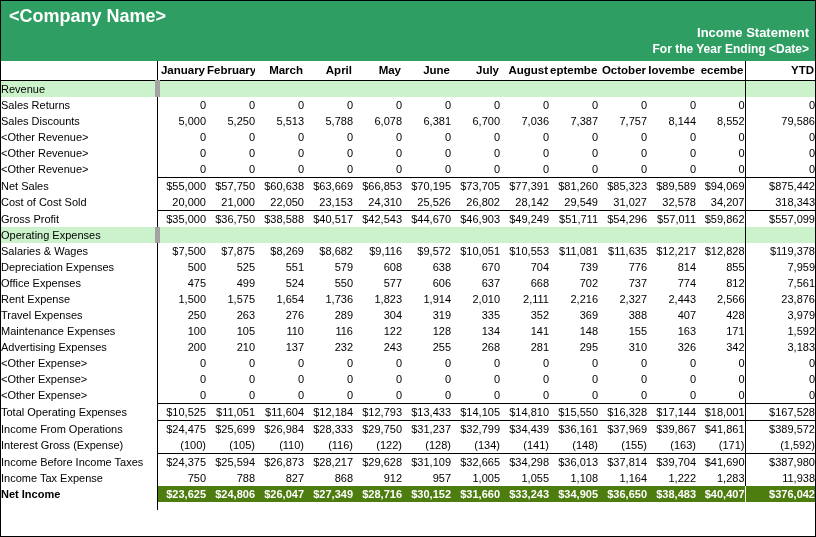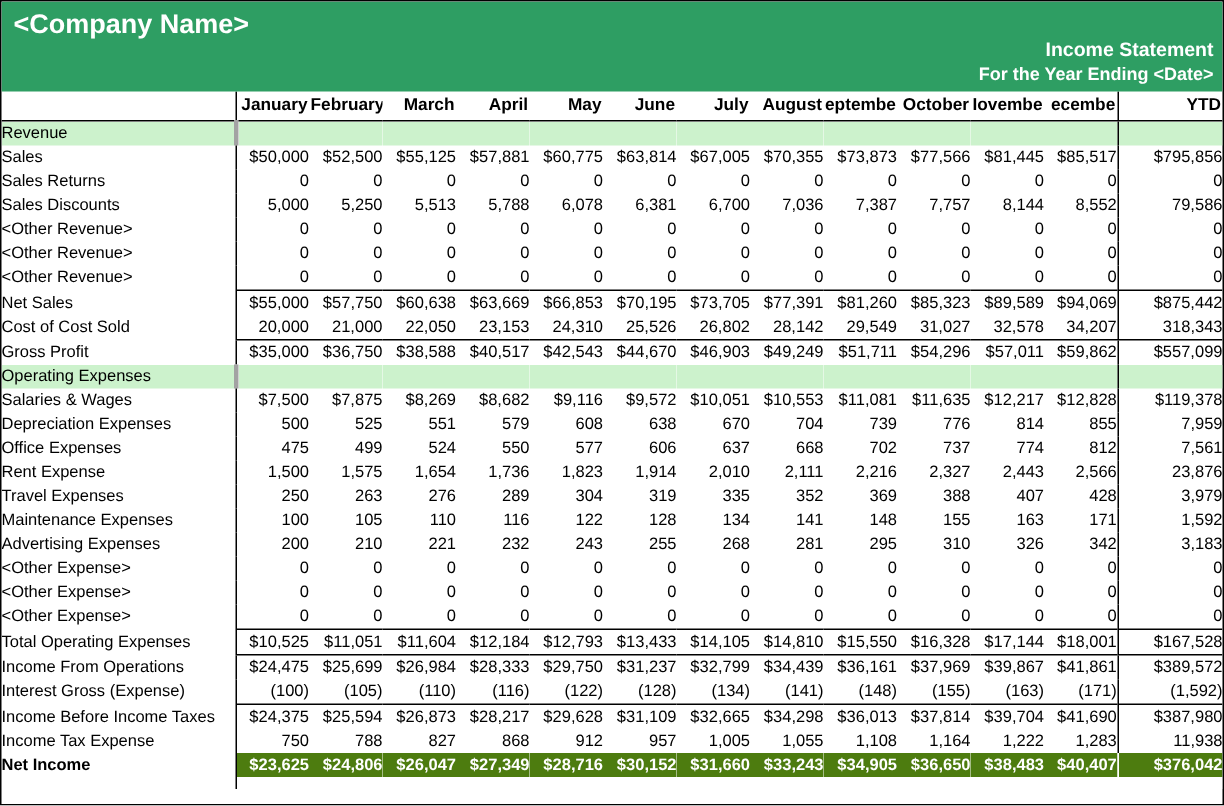--- a/index.html
+++ b/index.html
@@ -109,21 +109,21 @@
   }
   tr.head td.ytd {
     border-left: 1px solid #000000;
   }
 
   
   tr.section td {
     background: #ccf2cc;
     height: 16px;
   }
-  tr.section td.lbl { border-right: 3px solid #a3a3a3; }
+  tr.section td.lbl { border-right: 5px solid #a3a3a3; }
   tr.section td.ytd { border-left: 1px solid #000000; }
 
   
   tr.rule-top td.num { border-top: 1px solid #000000; }
   tr.rule-bot td.num { border-bottom: 1px solid #000000; }
 
   
   tr.netincome td.num {
     background: #4d7c0f;
     color: #ffffff;
@@ -193,36 +193,20 @@
           <td class="num"></td>
           <td class="num"></td>
           <td class="num"></td>
           <td class="num"></td>
           <td class="num"></td>
           <td class="num"></td>
           <td class="num"></td>
           <td class="num ytd"></td>
         </tr>
         <tr class="plain">
-          <td class="lbl">Sales</td>
-          <td class="num">$50,000</td>
-          <td class="num">$52,500</td>
-          <td class="num">$55,125</td>
-          <td class="num">$57,881</td>
-          <td class="num">$60,775</td>
-          <td class="num">$63,814</td>
-          <td class="num">$67,005</td>
-          <td class="num">$70,355</td>
-          <td class="num">$73,873</td>
-          <td class="num">$77,566</td>
-          <td class="num">$81,445</td>
-          <td class="num">$85,517</td>
-          <td class="num ytd">$795,856</td>
-        </tr>
-        <tr class="plain">
           <td class="lbl">Sales Returns</td>
           <td class="num">0</td>
           <td class="num">0</td>
           <td class="num">0</td>
           <td class="num">0</td>
           <td class="num">0</td>
           <td class="num">0</td>
           <td class="num">0</td>
           <td class="num">0</td>
           <td class="num">0</td>
@@ -452,21 +436,21 @@
           <td class="num">148</td>
           <td class="num">155</td>
           <td class="num">163</td>
           <td class="num">171</td>
           <td class="num ytd">1,592</td>
         </tr>
         <tr class="plain">
           <td class="lbl">Advertising Expenses</td>
           <td class="num">200</td>
           <td class="num">210</td>
-          <td class="num">221</td>
+          <td class="num">137</td>
           <td class="num">232</td>
           <td class="num">243</td>
           <td class="num">255</td>
           <td class="num">268</td>
           <td class="num">281</td>
           <td class="num">295</td>
           <td class="num">310</td>
           <td class="num">326</td>
           <td class="num">342</td>
           <td class="num ytd">3,183</td>

